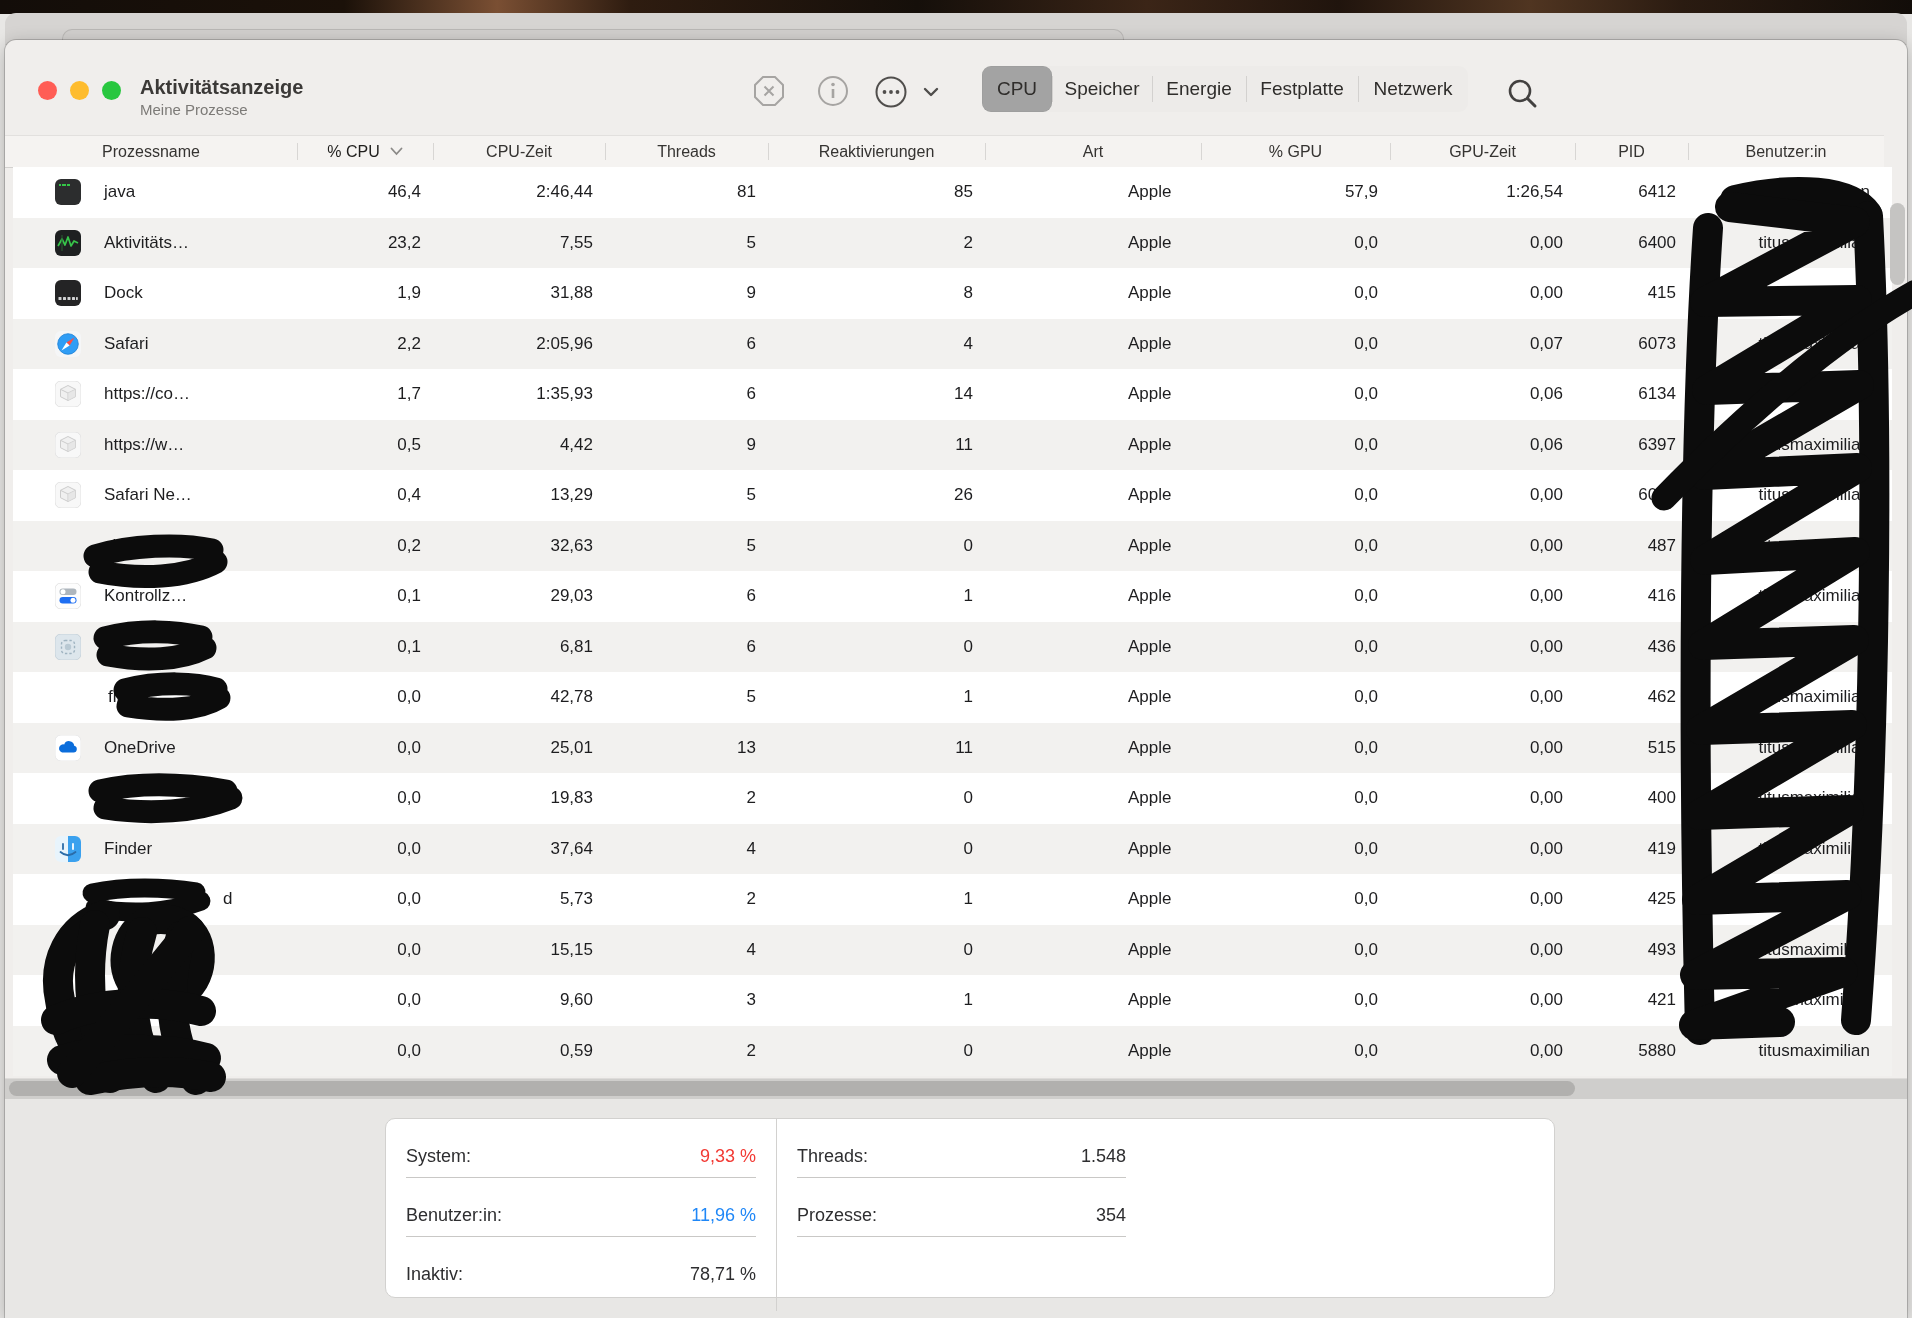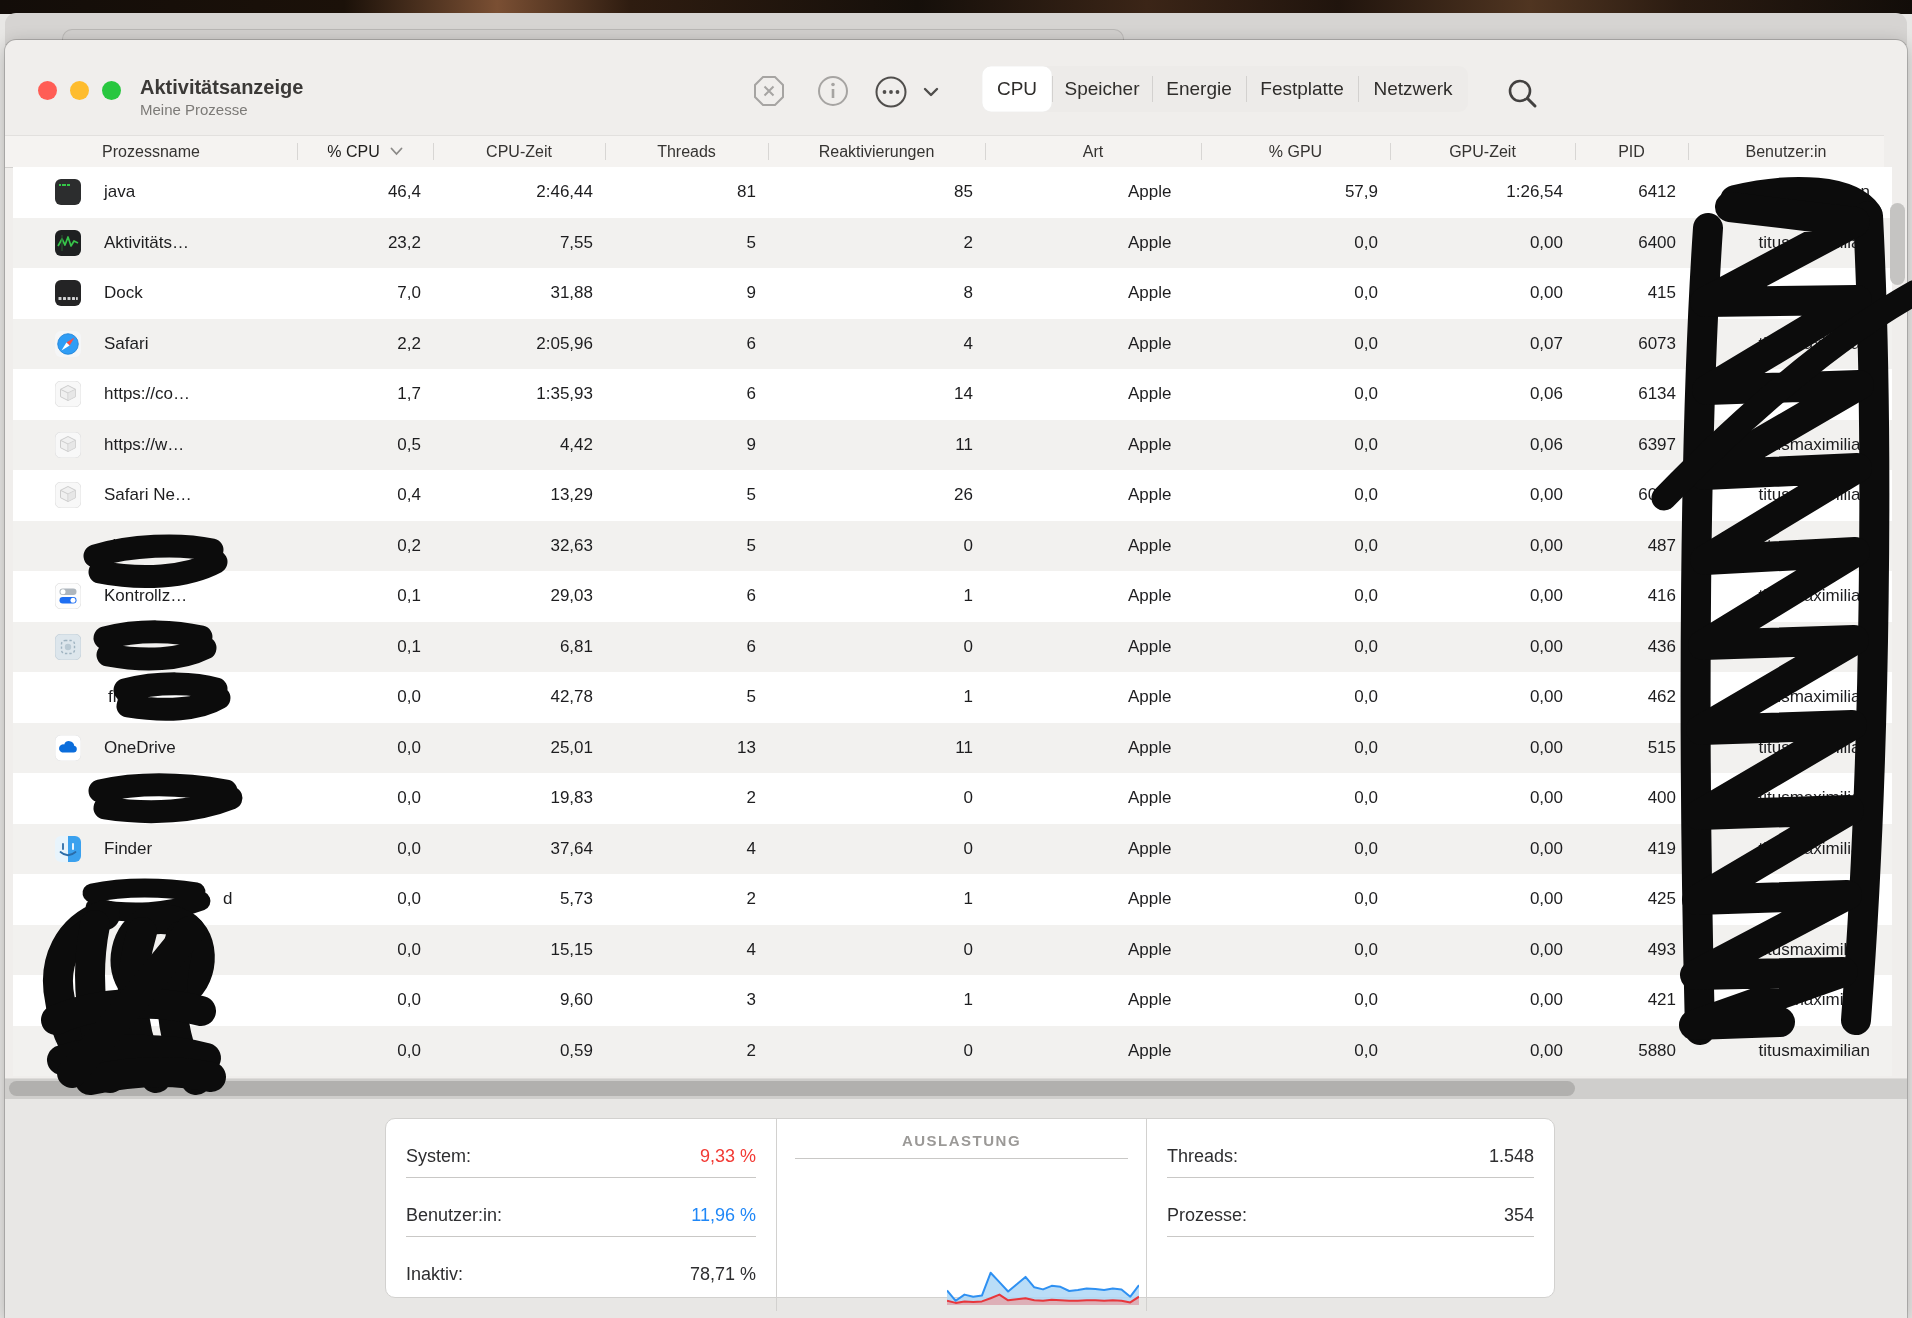--- a/index.html
+++ b/index.html
@@ -25,21 +25,21 @@
   .title-main{font-size:20px;font-weight:bold;color:#3b3937;line-height:26px;}
   .title-sub{font-size:15px;color:#7c7a77;line-height:20px;}
   .tb-btn{position:absolute;top:34px;cursor:default;}
   .tb-stop{left:747px;}
   .tb-info{left:811px;}
   .tb-more{left:868px;}
   .tb-search{left:1500px;top:36px;}
   
   .segment-ctl{position:absolute;left:977px;top:26px;width:486px;height:46px;background:#edebe9;border-radius:9px;display:flex;align-items:stretch;}
   .segment{display:flex;align-items:center;justify-content:center;font-size:19px;color:#2f2d2b;position:relative;}
-  .segment.sel{background:#ffffff;border-radius:9px;box-shadow:inset 0 0 0 .5px rgba(0,0,0,.06);}
+  .segment.sel{background:#a3a3a3;border-radius:9px;box-shadow:inset 0 0 0 .5px rgba(0,0,0,.06);}
   .segment:not(.sel):not(:first-child)::before{content:"";position:absolute;left:0;top:10px;bottom:10px;width:1px;background:#d3d1cf;}
   .seg-cpu{width:70px;}.seg-speicher{width:100px;}.seg-energie{width:94px;}.seg-festplatte{width:112px;}.seg-netzwerk{width:110px;}
   
   .tbl-header{position:absolute;left:0;top:95px;width:1879px;height:31px;background:#f5f3f1;
     border-top:1px solid #e2e0de;border-bottom:1px solid #d3d1cf;
     display:grid;grid-template-columns:292px 136px 172px 163px 217px 216px 189px 185px 113px 1fr;}
   .hcell{display:flex;align-items:center;justify-content:center;font-size:16px;color:#353331;position:relative;}
   .hcell:not(:first-child)::before{content:"";position:absolute;left:0;top:7px;bottom:7px;width:1px;background:#d8d6d4;}
   .hcell.sorted{font-weight:normal;color:#1f1e1c;}
   .sort-chevron{margin-left:10px;display:inline-flex;}
@@ -232,21 +232,21 @@
                 <rect x="3.5" y="17" width="3" height="3" rx="0.6"></rect>
                 <rect x="8" y="17" width="3" height="3" rx="0.6"></rect>
                 <rect x="12.5" y="17" width="3" height="3" rx="0.6"></rect>
                 <rect x="17" y="17" width="3" height="3" rx="0.6"></rect>
                 <rect x="21" y="17" width="1.8" height="3" rx="0.6"></rect>
               </g>
             </svg>
           </span>
           <span class="pname-text">Dock</span>
         </div>
-    <div class="cell num c-cpu">7,0</div>
+    <div class="cell num c-cpu">1,9</div>
     <div class="cell num c-time">31,88</div>
     <div class="cell num c-thr">9</div>
     <div class="cell num c-wake">8</div>
     <div class="cell kind c-kind">Apple</div>
     <div class="cell num c-gpu">0,0</div>
     <div class="cell num c-gputime">0,00</div>
     <div class="cell num c-pid">415</div>
     <div class="cell user c-user">titusmaximilian</div>
   </div>
       <div class="prow even">
@@ -563,30 +563,20 @@
           </div>
           <div class="stat-row lined">
             <span>Benutzer:in:</span>
             <span class="stat-val" style="color: rgb(31, 135, 247);">11,96 %</span>
           </div>
           <div class="stat-row">
             <span>Inaktiv:</span>
             <span class="stat-val" style="color: rgb(46, 46, 48);">78,71 %</span>
           </div>
         </div>
-      <div class="stats-sec">
-        <div class="usage-title">AUSLASTUNG</div>
-        <div class="usage-line"></div>
-        <div class="usage-chart" id="usage-chart"><svg width="192" height="58">
-              <polygon points="0,58 0.0,43.4 8.7,53.8 17.5,47.6 26.2,49.7 34.9,48.6 43.6,25.8 52.4,35.1 61.1,44.5 69.8,37.2 78.5,29.9 87.3,40.3 96.0,42.4 104.7,38.8 113.5,39.8 122.2,44.0 130.9,42.9 139.6,41.4 148.4,41.9 157.1,42.9 165.8,41.4 174.5,42.4 183.3,49.7 192.0,38.2 192,58" fill="#aed7f6" opacity="0.85"></polygon>
-              <polyline points="0.0,43.4 8.7,53.8 17.5,47.6 26.2,49.7 34.9,48.6 43.6,25.8 52.4,35.1 61.1,44.5 69.8,37.2 78.5,29.9 87.3,40.3 96.0,42.4 104.7,38.8 113.5,39.8 122.2,44.0 130.9,42.9 139.6,41.4 148.4,41.9 157.1,42.9 165.8,41.4 174.5,42.4 183.3,49.7 192.0,38.2" fill="none" stroke="#2e90f2" stroke-width="2" stroke-linejoin="round"></polyline>
-              <polygon points="0,58 0.0,53.8 8.7,55.9 17.5,54.4 26.2,54.9 34.9,54.4 43.6,51.2 52.4,47.6 61.1,53.3 69.8,52.3 78.5,51.2 87.3,53.3 96.0,53.8 104.7,52.8 113.5,53.3 122.2,53.8 130.9,53.8 139.6,53.3 148.4,53.3 157.1,53.8 165.8,53.3 174.5,53.8 183.3,55.4 192.0,49.7 192,58" fill="#e4a7ac" opacity="0.85"></polygon>
-              <polyline points="0.0,53.8 8.7,55.9 17.5,54.4 26.2,54.9 34.9,54.4 43.6,51.2 52.4,47.6 61.1,53.3 69.8,52.3 78.5,51.2 87.3,53.3 96.0,53.8 104.7,52.8 113.5,53.3 122.2,53.8 130.9,53.8 139.6,53.3 148.4,53.3 157.1,53.8 165.8,53.3 174.5,53.8 183.3,55.4 192.0,49.7" fill="none" stroke="#e8363b" stroke-width="2" stroke-linejoin="round"></polyline>
-            </svg></div>
-      </div>
       <div class="stats-sec" id="counts-sec">
           <div class="stat-row lined">
             <span>Threads:</span>
             <span class="stat-val">1.548</span>
           </div>
           <div class="stat-row lined">
             <span>Prozesse:</span>
             <span class="stat-val">354</span>
           </div>
         </div>

